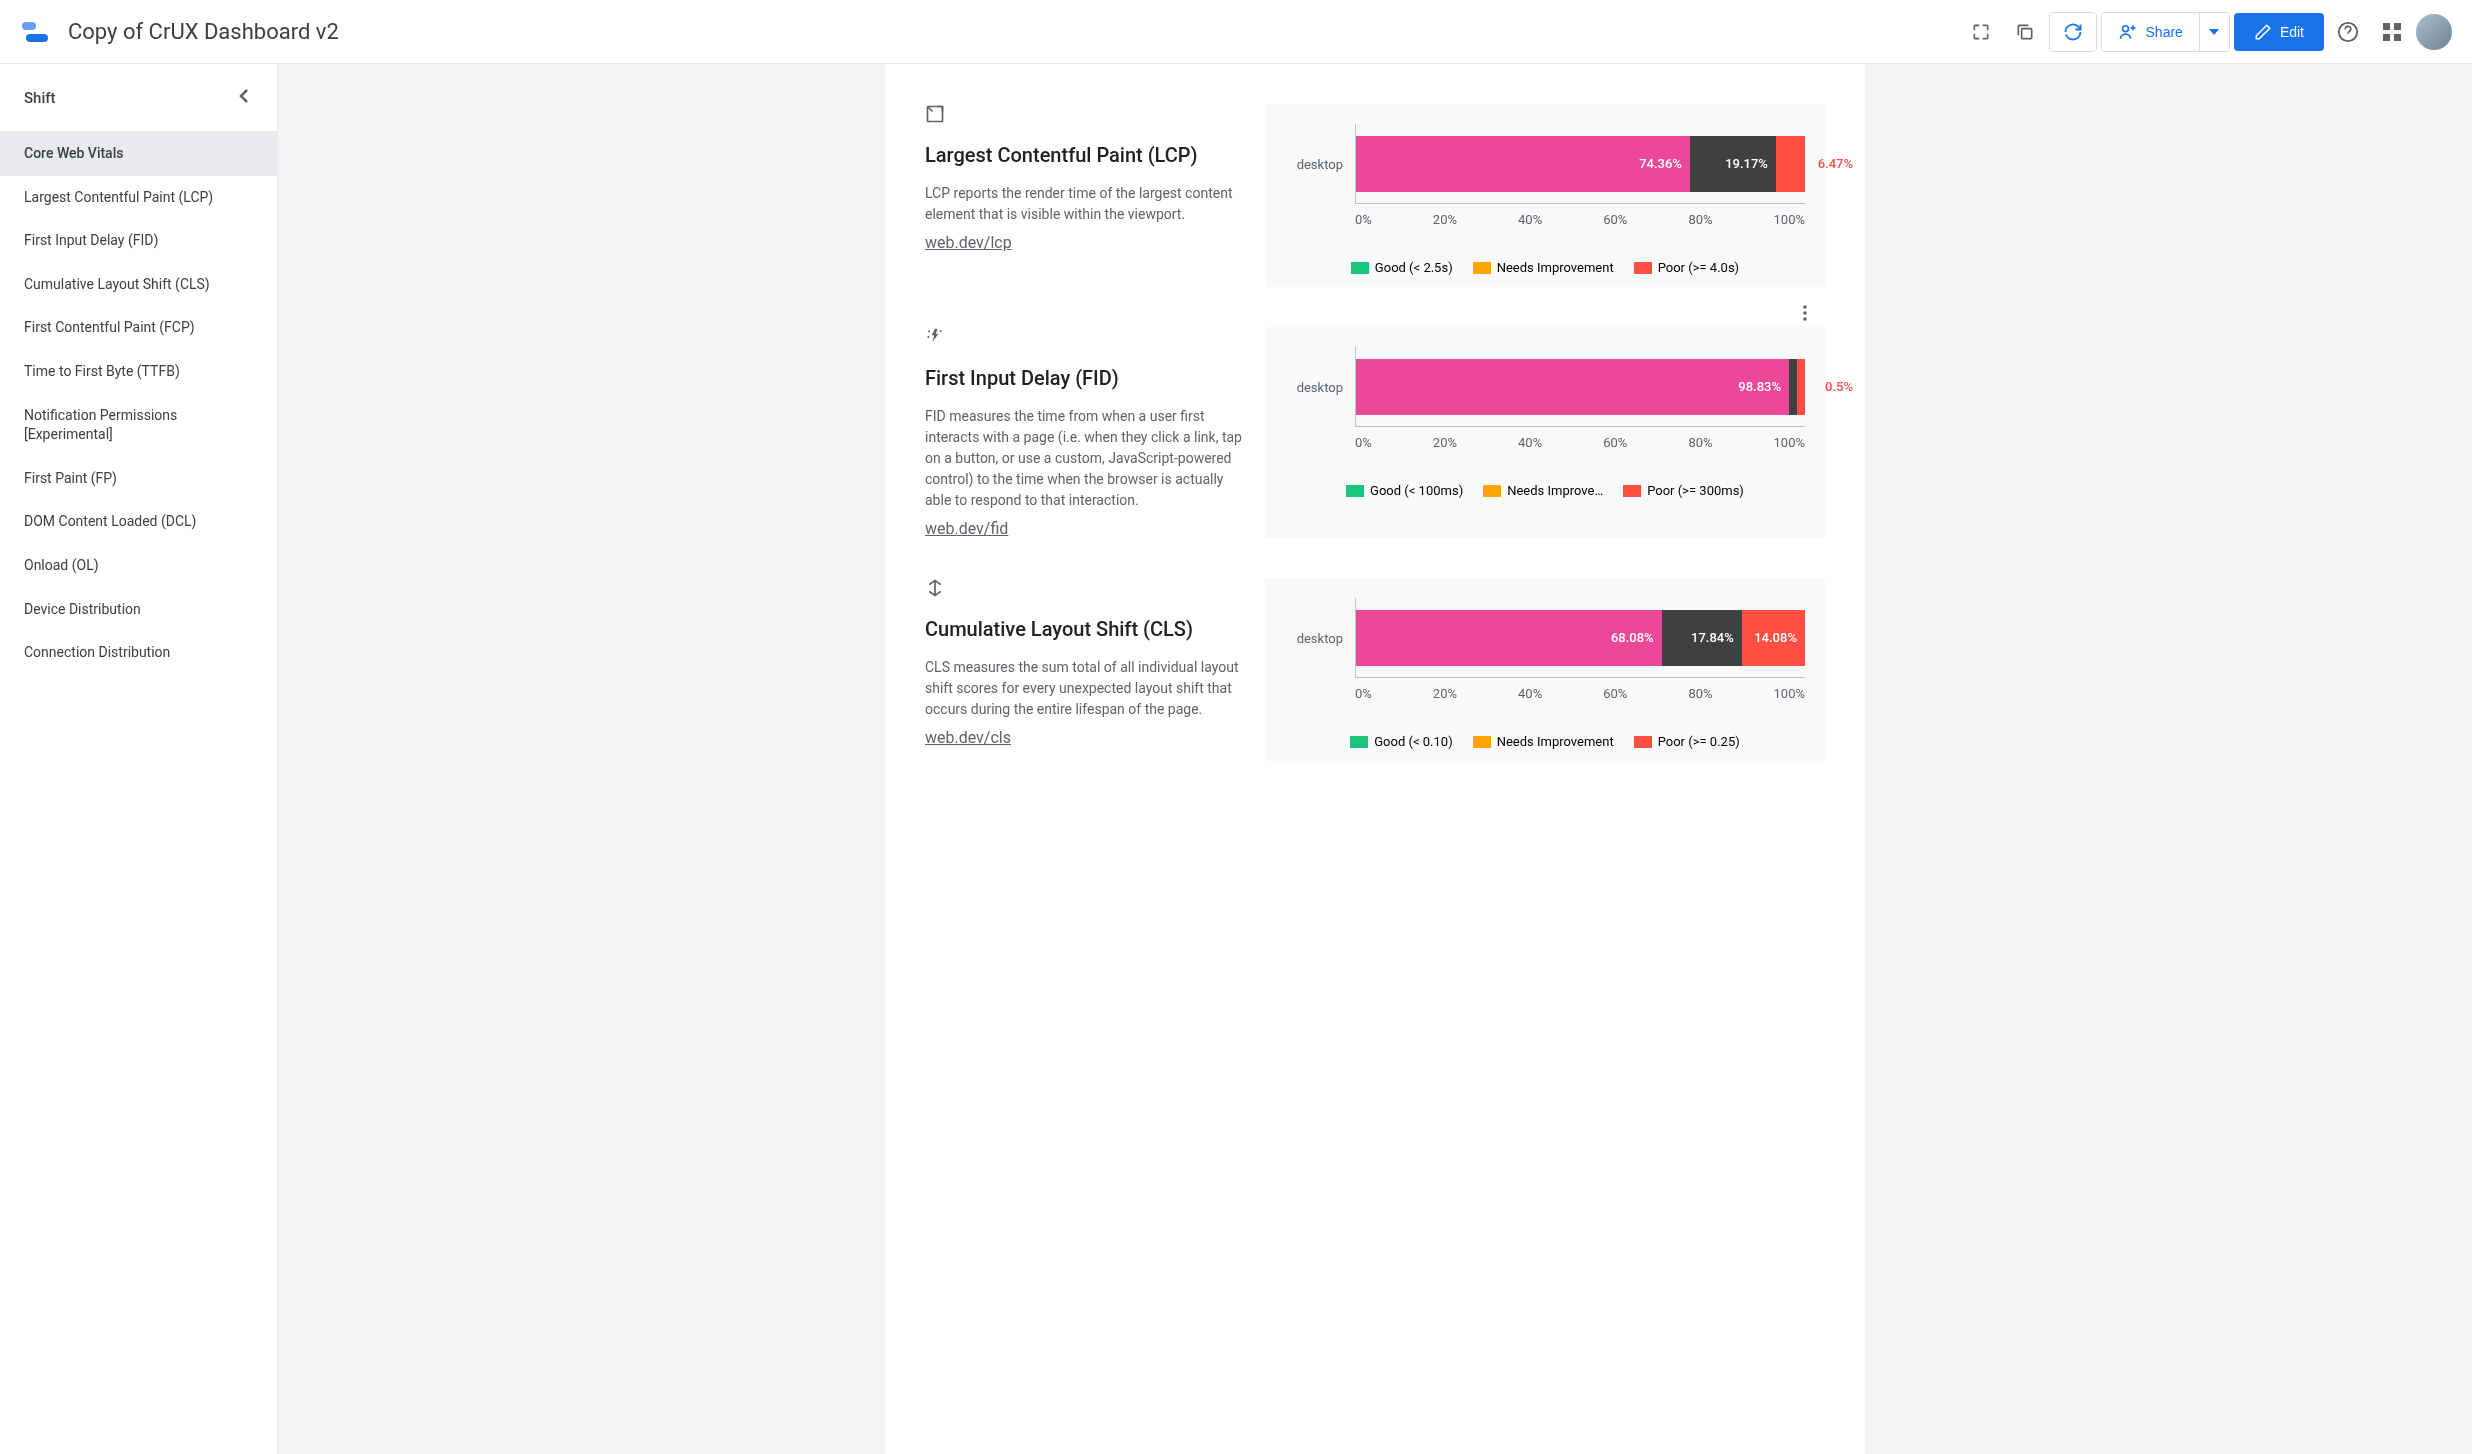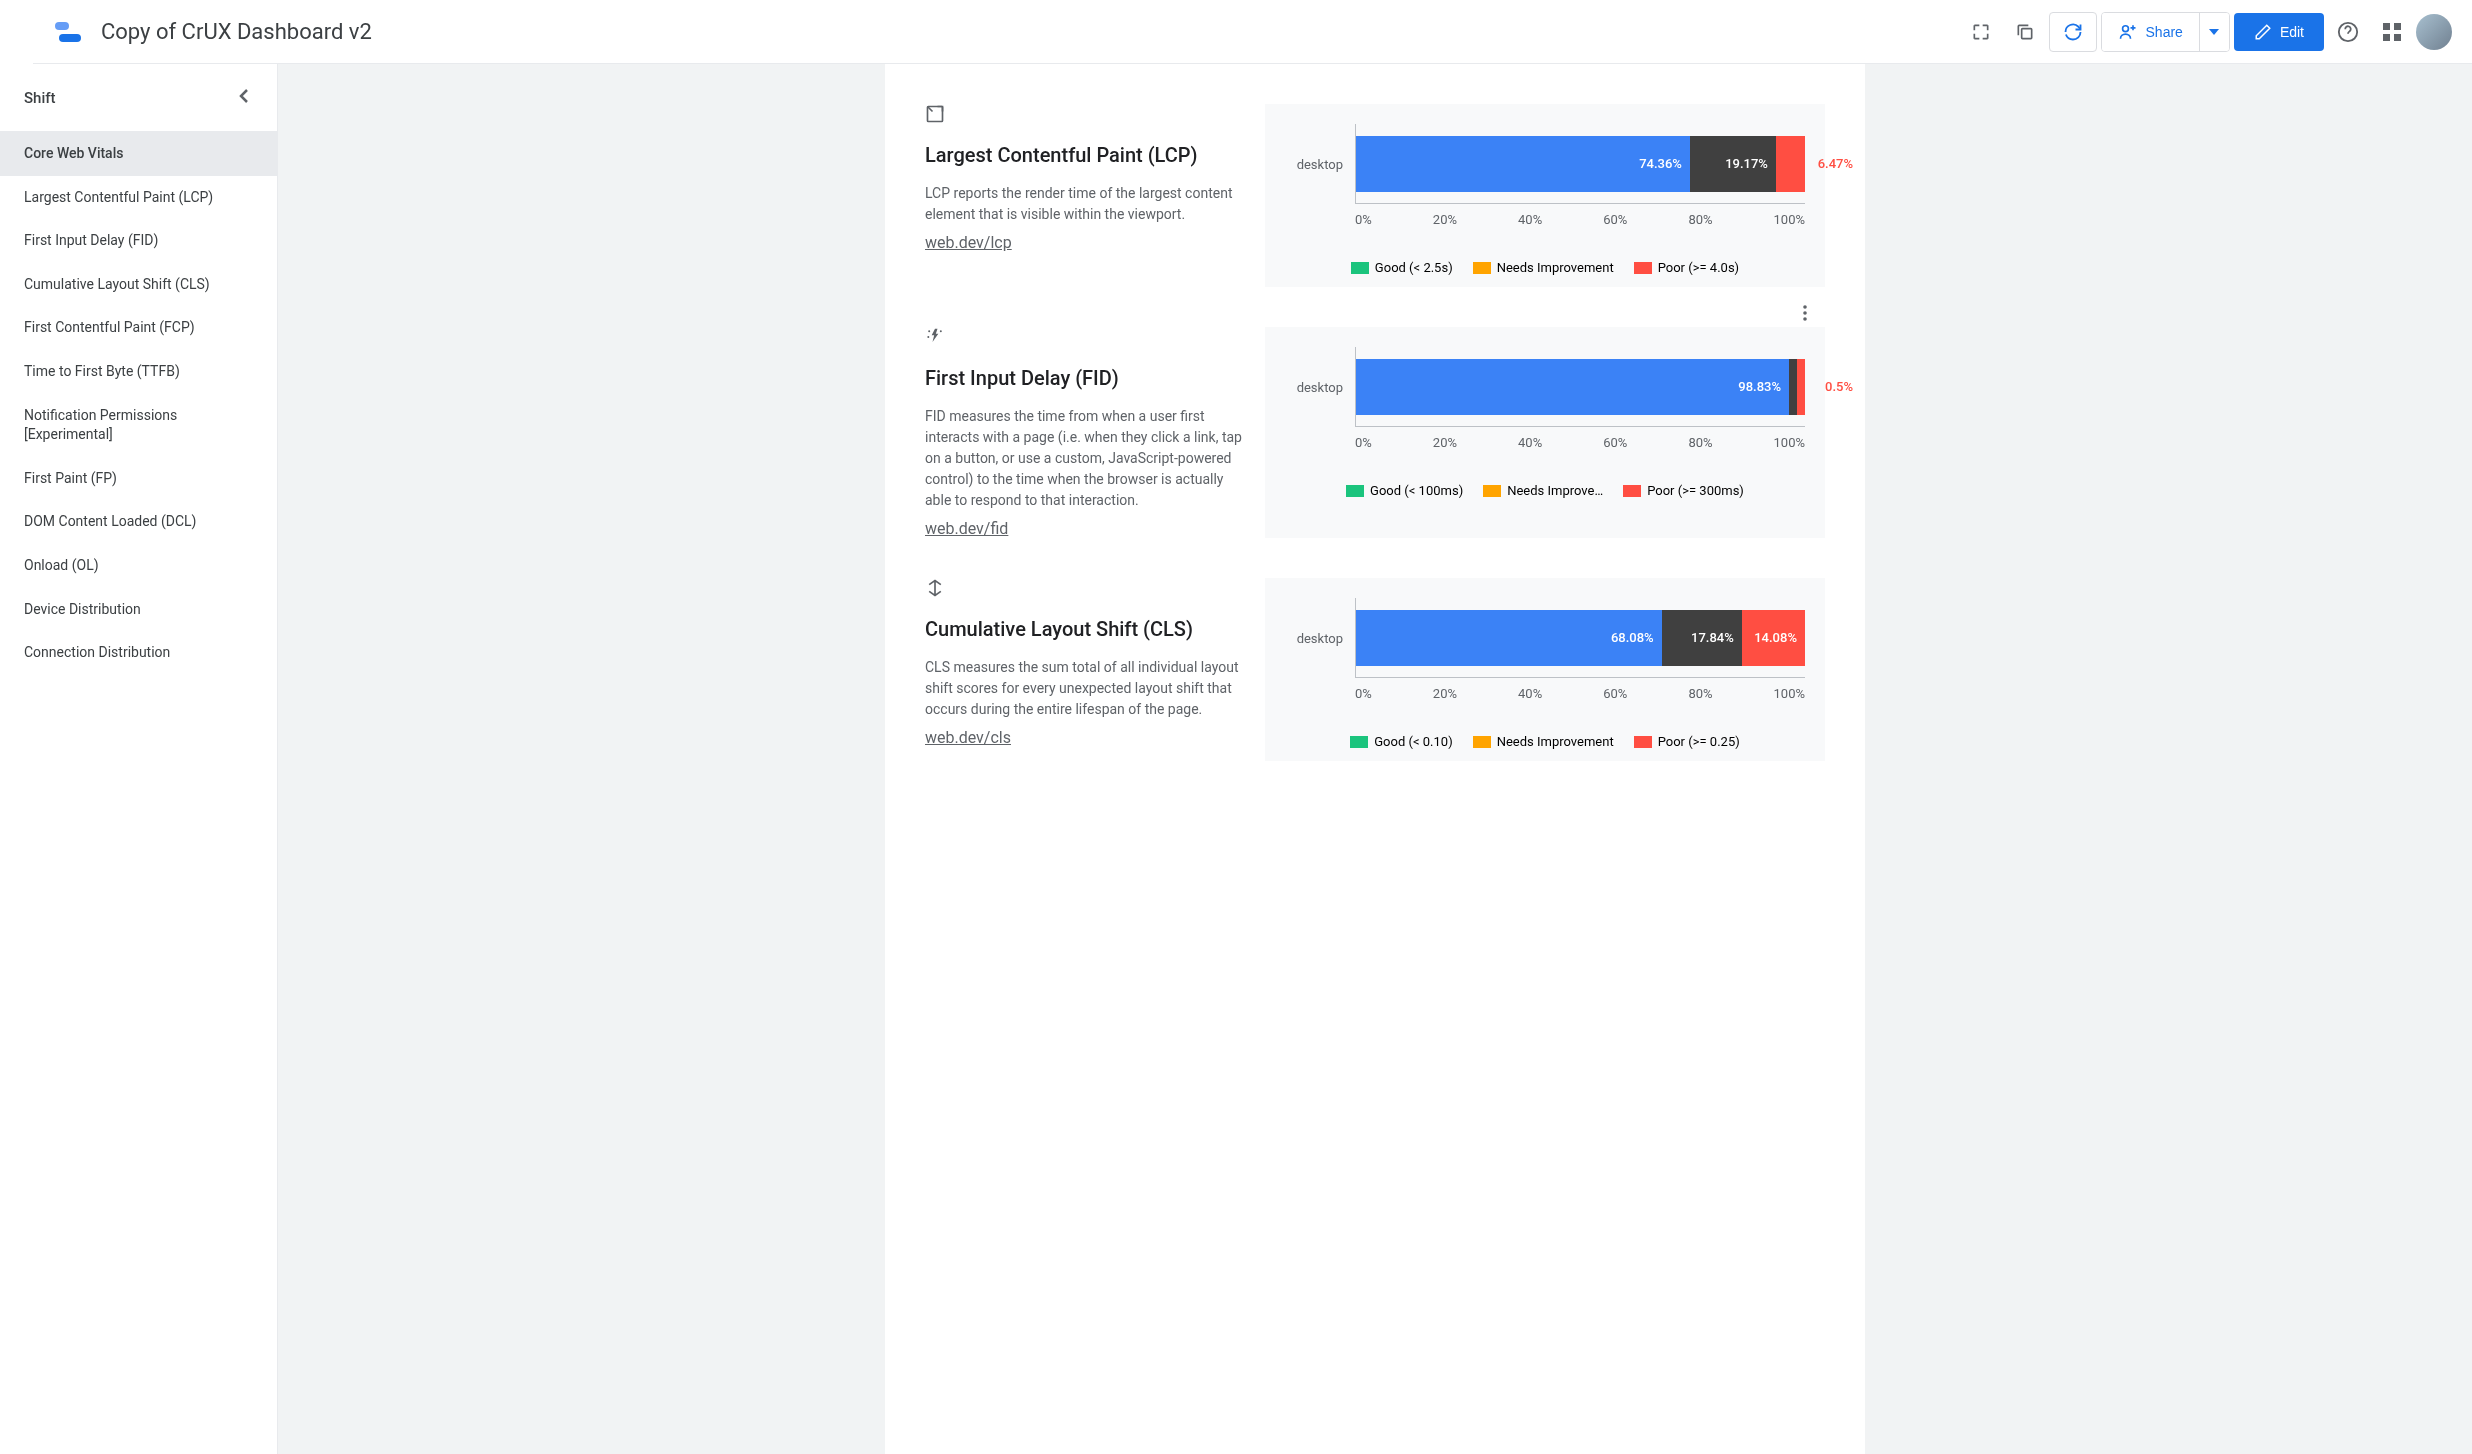--- a/index.html
+++ b/index.html
@@ -1,17 +1,17 @@
 <!DOCTYPE html>
 <html><head>
 <meta charset="utf-8">
 <style>
 * { box-sizing: border-box; margin: 0; padding: 0; }
 body { font-family: 'Google Sans', Roboto, Arial, sans-serif; background: #fff; color: #3c4043; font-size: 14px; }
-.header { display: flex; align-items: center; height: 64px; padding: 0 20px; border-bottom: 1px solid #e8eaed; margin-left: 33px; }
+.header { display: flex; align-items: center; height: 64px; padding: 0 20px; border-bottom: 1px solid #e8eaed; }
 .logo { width: 32px; height: 32px; margin-right: 16px; }
 .doc-title { font-size: 22px; color: #3c4043; font-weight: 400; flex-shrink: 0; }
 .header-spacer { flex: 1; }
 .header-actions { display: flex; align-items: center; gap: 4px; }
 .icon-btn { width: 40px; height: 40px; border-radius: 50%; display: flex; align-items: center; justify-content: center; cursor: pointer; border: none; background: transparent; color: #5f6368; }
 .refresh-btn { width: 48px; height: 40px; border: 1px solid #dadce0; border-radius: 4px; display: flex; align-items: center; justify-content: center; cursor: pointer; background: #fff; color: #1a73e8; }
 .share-group { display: flex; border: 1px solid #dadce0; border-radius: 4px; overflow: hidden; }
 .share-btn { padding: 0 16px; height: 38px; background: #fff; border: none; color: #1a73e8; display: flex; align-items: center; gap: 8px; font-size: 14px; font-weight: 500; cursor: pointer; }
 .share-dropdown { width: 30px; height: 38px; background: #fff; border: none; border-left: 1px solid #dadce0; color: #1a73e8; cursor: pointer; display: flex; align-items: center; justify-content: center; }
 .edit-btn { padding: 0 20px; height: 38px; background: #1a73e8; border: none; border-radius: 4px; color: #fff; display: flex; align-items: center; gap: 8px; font-size: 14px; font-weight: 500; cursor: pointer; }
@@ -32,21 +32,21 @@
 .metric-desc { font-size: 14px; color: #5f6368; line-height: 1.5; margin-bottom: 8px; }
 .metric-link { font-size: 16px; color: #5f6368; text-decoration: underline; cursor: pointer; }
 .chart-container { flex: 1; background: #f8f9fa; padding: 20px 20px 12px; position: relative; }
 .kebab { position: absolute; right: 12px; top: -28px; cursor: pointer; color: #5f6368; padding: 6px; border-radius: 50%; }
 .chart-area { position: relative; height: 120px; display: flex; }
 .y-label { width: 70px; display: flex; align-items: center; justify-content: flex-end; padding-right: 12px; font-size: 13px; color: #5f6368; height: 80px; }
 .bars-wrap { flex: 1; position: relative; }
 .bars-plot { height: 80px; border-left: 1px solid #bdc1c6; border-bottom: 1px solid #bdc1c6; position: relative; display: flex; align-items: center; }
 .bar-row { display: flex; width: 100%; height: 56px; }
 .seg { display: flex; align-items: center; justify-content: flex-end; padding-right: 8px; color: #fff; font-size: 13px; font-weight: 500; overflow: visible; white-space: nowrap; }
-.seg.good { background: #3b82f6; }
+.seg.good { background: #ec4899; }
 .seg.ni { background: #404040; }
 .seg.poor { background: #ff4e42; }
 .seg .outside { color: #ff4e42; position: absolute; right: -48px; }
 .x-axis { display: flex; justify-content: space-between; padding-top: 8px; font-size: 13px; color: #5f6368; }
 .legend { display: flex; justify-content: center; gap: 20px; margin-top: 16px; font-size: 13px; color: #000000; }
 .legend-item { display: flex; align-items: center; gap: 6px; }
 .legend-swatch { width: 18px; height: 12px; }
 .legend-swatch.good { background: #1bc47d; }
 .legend-swatch.ni { background: #ffa400; }
 .legend-swatch.poor { background: #ff4e42; }

